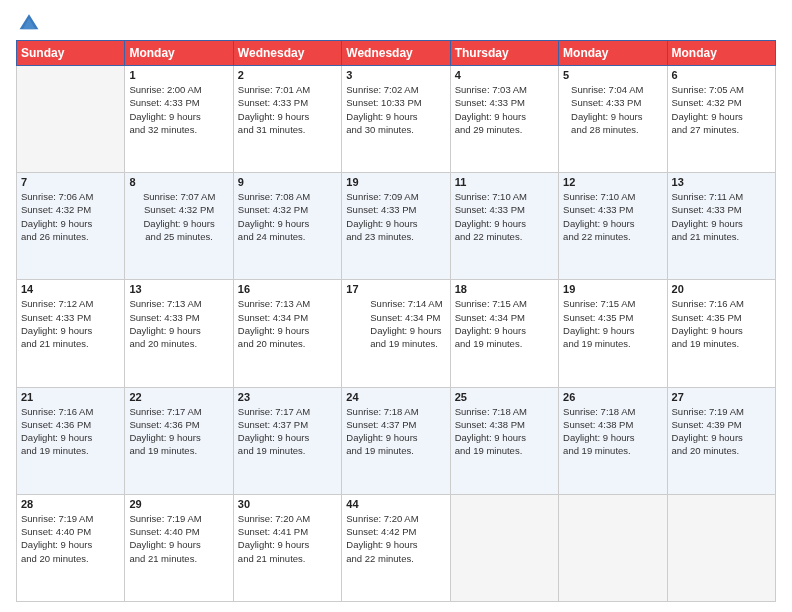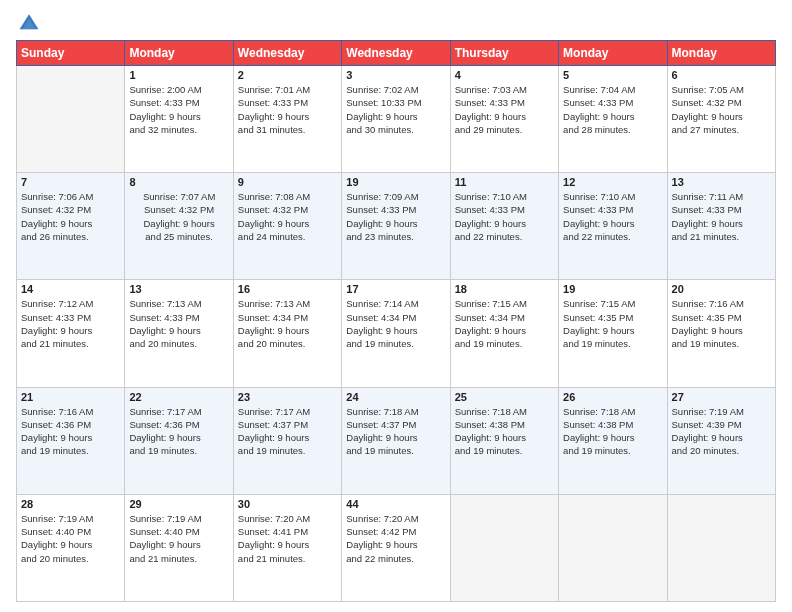--- a/index.html
+++ b/index.html
@@ -165,21 +165,21 @@
           </td>
           <td>
             <span class="day-number">4</span>
             <div class="day-info" style="white-space: pre-line;">Sunrise: 7:03 AM
 Sunset: 4:33 PM
 Daylight: 9 hours
 and 29 minutes.</div>
           </td>
           <td>
             <span class="day-number">5</span>
-            <div class="day-info" style="white-space: pre-line;">Sunrise: 7:04 AM
+            <div class="day-info" style="white-space: pre-line; margin-left: 8px;">Sunrise: 7:04 AM
 Sunset: 4:33 PM
 Daylight: 9 hours
 and 28 minutes.</div>
           </td>
           <td>
             <span class="day-number">6</span>
             <div class="day-info" style="white-space: pre-line;">Sunrise: 7:05 AM
 Sunset: 4:32 PM
 Daylight: 9 hours
 and 27 minutes.</div>
@@ -253,21 +253,21 @@
           </td>
           <td>
             <span class="day-number">16</span>
             <div class="day-info" style="white-space: pre-line;">Sunrise: 7:13 AM
 Sunset: 4:34 PM
 Daylight: 9 hours
 and 20 minutes.</div>
           </td>
           <td>
             <span class="day-number">17</span>
-            <div class="day-info" style="white-space: pre-line;">Sunrise: 7:14 AM
+            <div class="day-info" style="white-space: pre-line; margin-left: 24px;">Sunrise: 7:14 AM
 Sunset: 4:34 PM
 Daylight: 9 hours
 and 19 minutes.</div>
           </td>
           <td>
             <span class="day-number">18</span>
             <div class="day-info" style="white-space: pre-line;">Sunrise: 7:15 AM
 Sunset: 4:34 PM
 Daylight: 9 hours
 and 19 minutes.</div>

